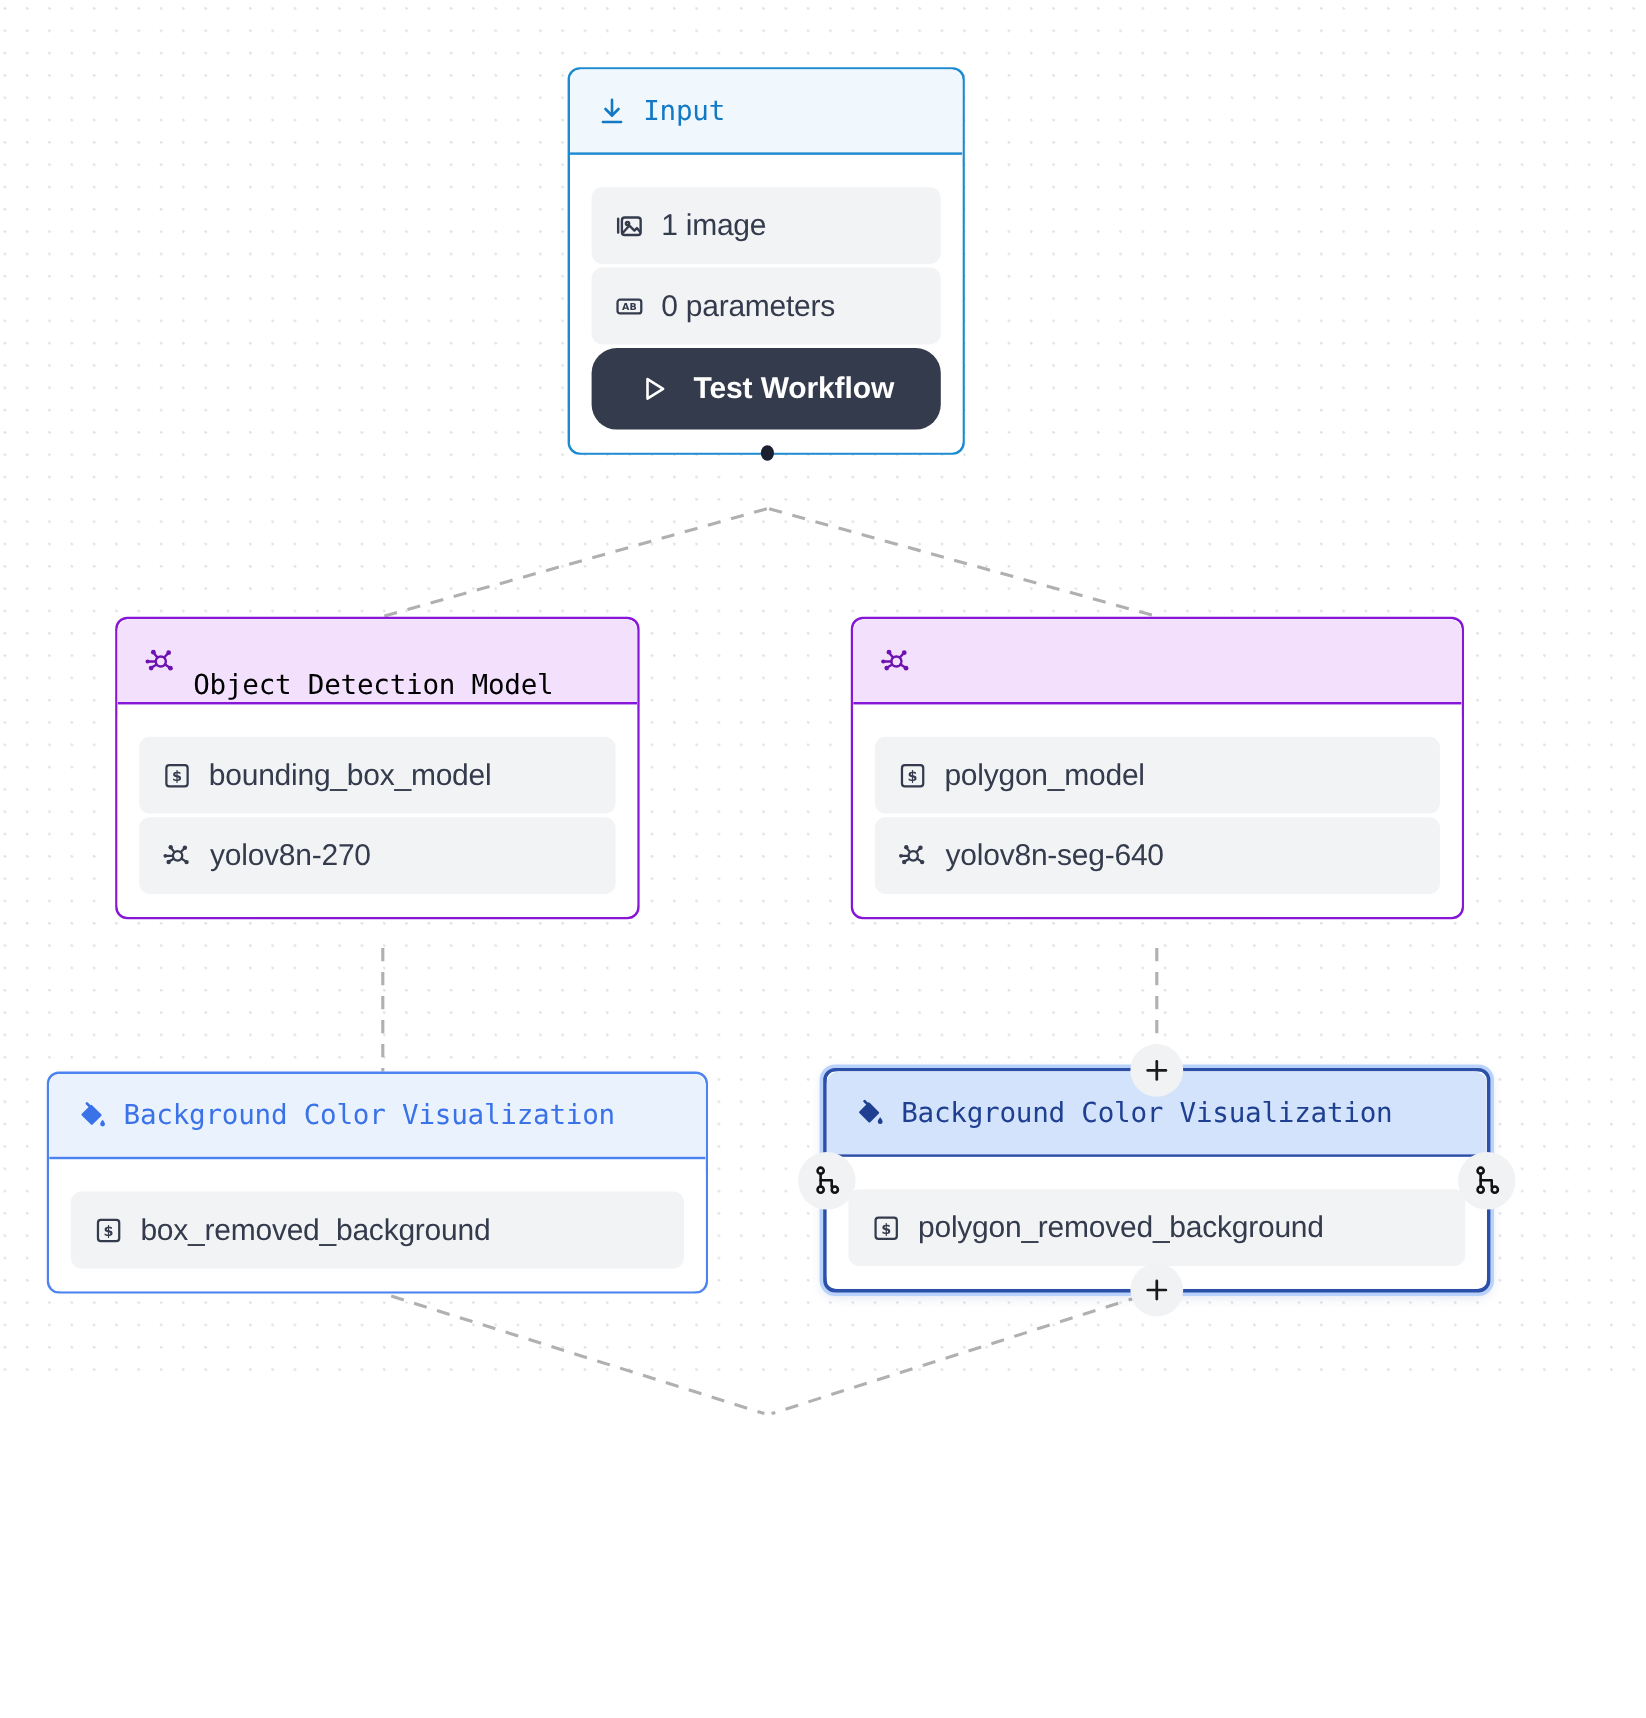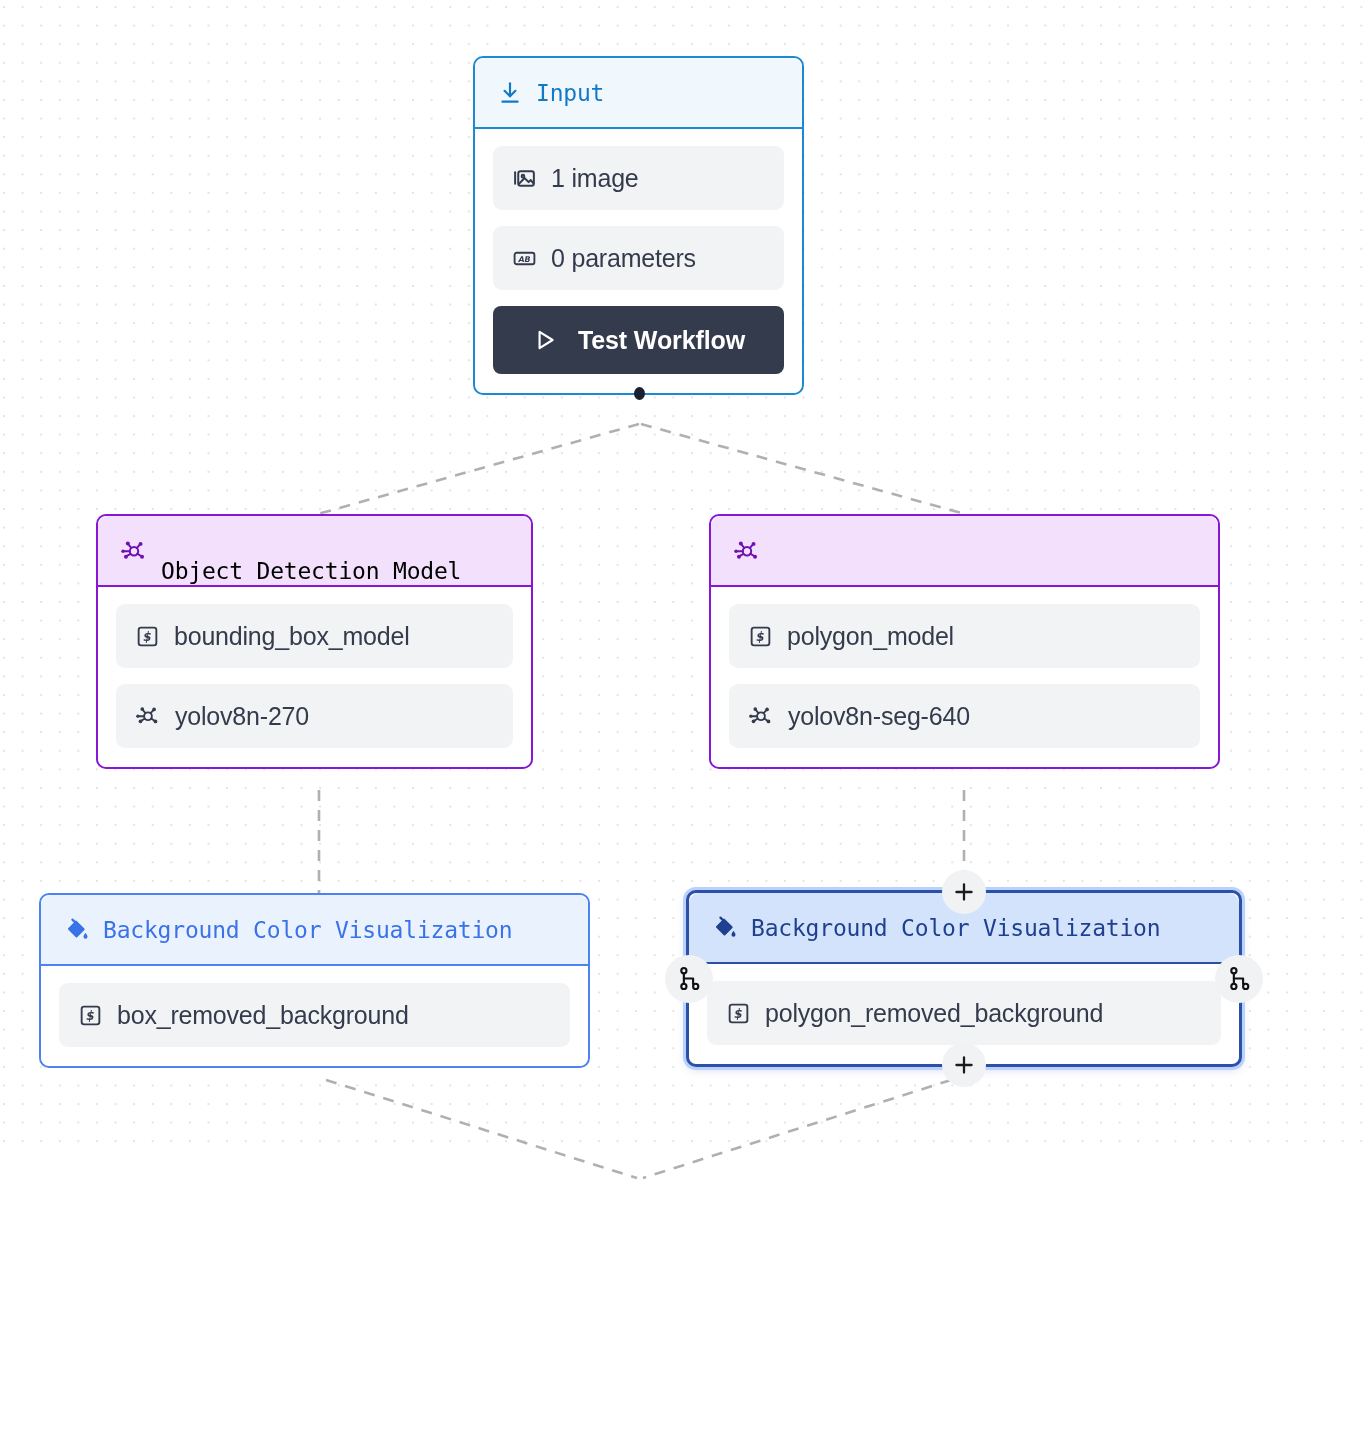--- a/index.html
+++ b/index.html
@@ -64,40 +64,41 @@
   .node-title.sans {
     font-family: "Liberation Sans", sans-serif;
     font-size: 24px;
     font-weight: 400;
     letter-spacing: 0.1px;
   }
   .node-body {
     padding: 17px 18px 19px 18px;
     display: flex;
     flex-direction: column;
-    gap: 16px;
+    gap: 3px;
     background: #fff;
+    margin-top: 10px;
   }
   .row {
     display: flex;
     align-items: center;
     gap: 14px;
     background: #f2f3f5;
     border-radius: 9px;
     height: 64px;
     padding: 0 19px;
   }
   .row-label {
     font-size: 25px;
     color: #343b4c;
     font-family: "Liberation Sans", sans-serif;
     letter-spacing: -0.2px;
     white-space: nowrap;
   }
-  .icon { display: inline-flex; align-items: center; justify-content: center; flex: 0 0 auto; font-style: italic; }
+  .icon { display: inline-flex; align-items: center; justify-content: center; flex: 0 0 auto; }
 
   
   .io-node { border: 2px solid #1b8ad1; }
   .io-node .node-inner { border: 0; }
   .io-node .node-header {
     background: #f1f8fd;
     border-bottom: 2px solid #1b8ad1;
   }
   .io-node .node-title { color: #1479c4; }
 
@@ -128,21 +129,21 @@
   }
   .viz-node.selected .node-title { color: #1f3f91; }
 
   
   .test-btn {
     display: flex;
     align-items: center;
     justify-content: center;
     gap: 20px;
     height: 68px;
-    border-radius: 8px;
+    border-radius: 21px;
     background: #343b4c;
     color: #ffffff;
     font-size: 25px;
     font-weight: bold;
     cursor: pointer;
     border: none;
     font-family: "Liberation Sans", sans-serif;
     letter-spacing: -0.1px;
   }
 

